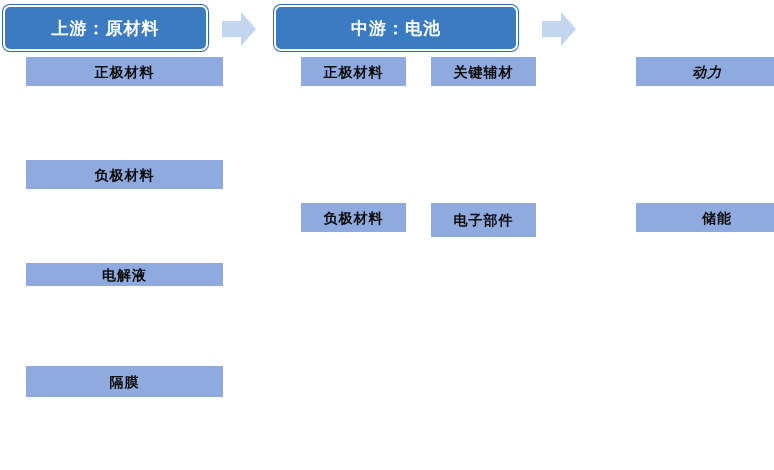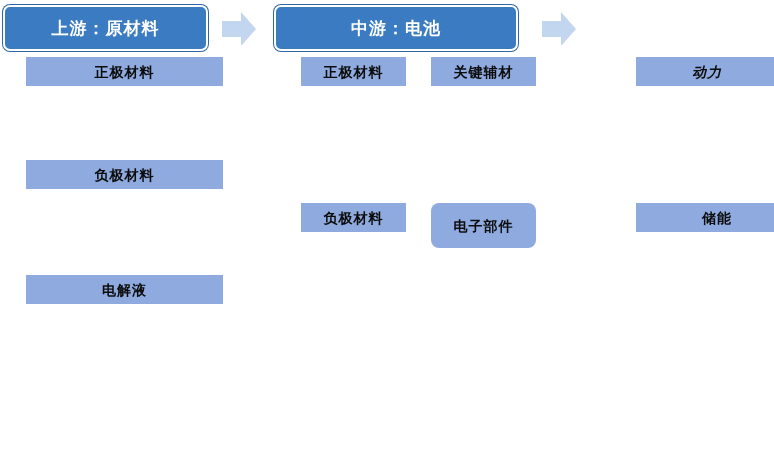--- a/index.html
+++ b/index.html
@@ -65,36 +65,37 @@
 <body>
 
 <div id="canvas">
 
   <div class="stage-header" style="left:3px; top:5px; width:205px; height:46px;">上游：原材料</div>
 
   <div class="node-box" style="left:6px; top:57px; width:197px; height:29px;">正极材料</div>
 
   <div class="node-box" style="left:6px; top:160px; width:197px; height:29px;">负极材料</div>
 
-  <div class="node-box" style="left:6px; top:275px; width:197px; height:29px;">电解液</div>
+  <div class="node-box" style="left:6px; top:263px; width:197px; height:23px;">电解液</div>
 
+  <div class="node-box" style="left:6px; top:366px; width:197px; height:31px;">隔膜</div>
 
   <svg class="flow-arrow" style="left:220px; top:10px;" width="38" height="38" viewBox="0 0 38 38">
     <polygon points="2,11 21,11 21,2 36,19 21,36 21,27 2,27" fill="#c3d6f0"></polygon>
   </svg>
 
   <div class="stage-header" style="left:274px; top:5px; width:244px; height:46px;">中游：电池</div>
 
   <div class="node-box" style="left:281px; top:57px; width:105px; height:29px;">正极材料</div>
 
   <div class="node-box" style="left:411px; top:57px; width:105px; height:29px;">关键辅材</div>
 
   <div class="node-box" style="left:281px; top:203px; width:105px; height:29px;">负极材料</div>
 
-  <div class="node-box" style="left:411px; top:203px; width:105px; height:45px;border-radius:8px;">电子部件</div>
+  <div class="node-box" style="left:411px; top:203px; width:105px; height:34px;">电子部件</div>
 
   <svg class="flow-arrow" style="left:540px; top:10px;" width="38" height="38" viewBox="0 0 38 38">
     <polygon points="2,11 21,11 21,2 36,19 21,36 21,27 2,27" fill="#c3d6f0"></polygon>
   </svg>
 
 
   <div class="node-box" style="left:616px; top:57px; width:142px; height:29px;font-style:italic;">动力</div>
 
   <div class="node-box" style="left:616px; top:203px; width:162px; height:29px;">储能</div>
 

